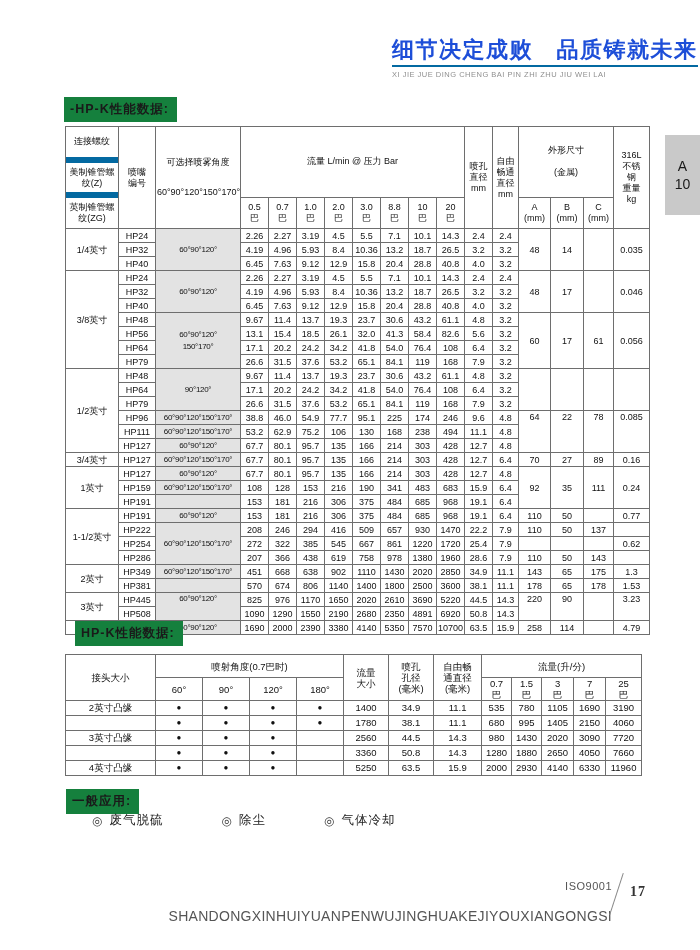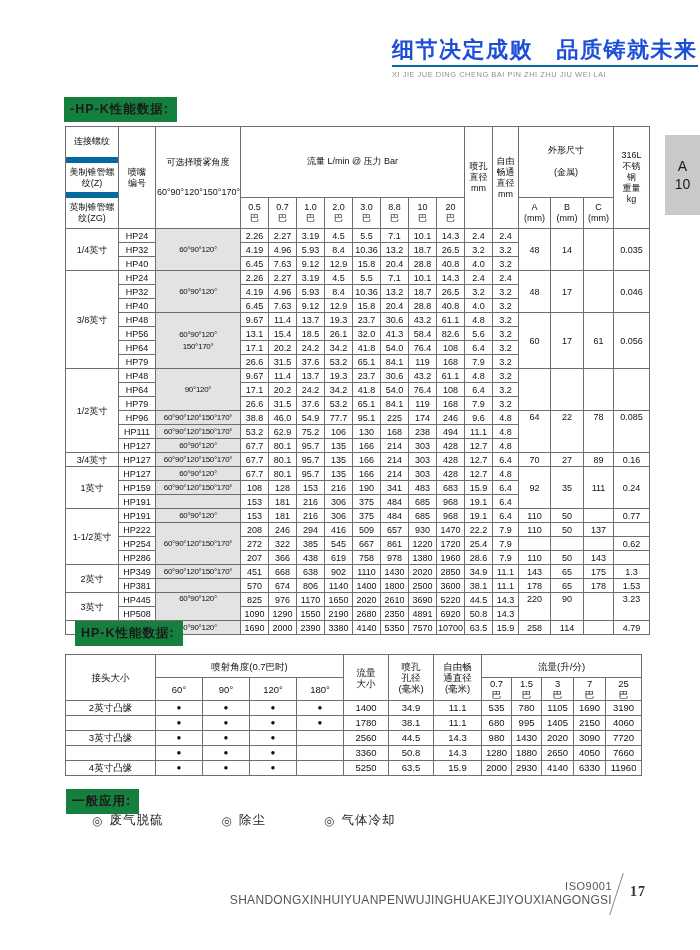--- a/index.html
+++ b/index.html
@@ -39,21 +39,21 @@
   #table2 th{font-weight:normal;font-size:9.5px;line-height:11px;height:22px;}
   #table2 td{font-size:9.5px;line-height:12px;height:14px;}
   #table2 td.dot{font-size:8px;}
   
   .apps{position:absolute;left:92px;top:812px;display:flex;gap:58px;font-size:12.5px;color:#222;}
   .apps .app-item{display:flex;align-items:center;gap:6px;letter-spacing:1px;}
   .apps .bullet{font-size:12px;color:#333;}
   
   .footer{position:absolute;right:88px;top:880px;text-align:right;color:#555;}
   .footer .iso{font-size:11px;letter-spacing:0.5px;}
-  .footer .company{font-size:12px;letter-spacing:0.3px;margin-top:1px;}
+  .footer .company{font-size:14px;letter-spacing:0.3px;margin-top:16px;}
   .slash{position:absolute;left:616px;top:872px;width:1px;height:44px;background:#888;
          transform:rotate(18deg);}
   .pageno{position:absolute;left:630px;top:884px;font-family:"Liberation Serif",serif;
           font-weight:bold;font-size:14px;color:#333;letter-spacing:1px;}
 </style>
 </head>
 <body>
 
 <div class="page">
 

